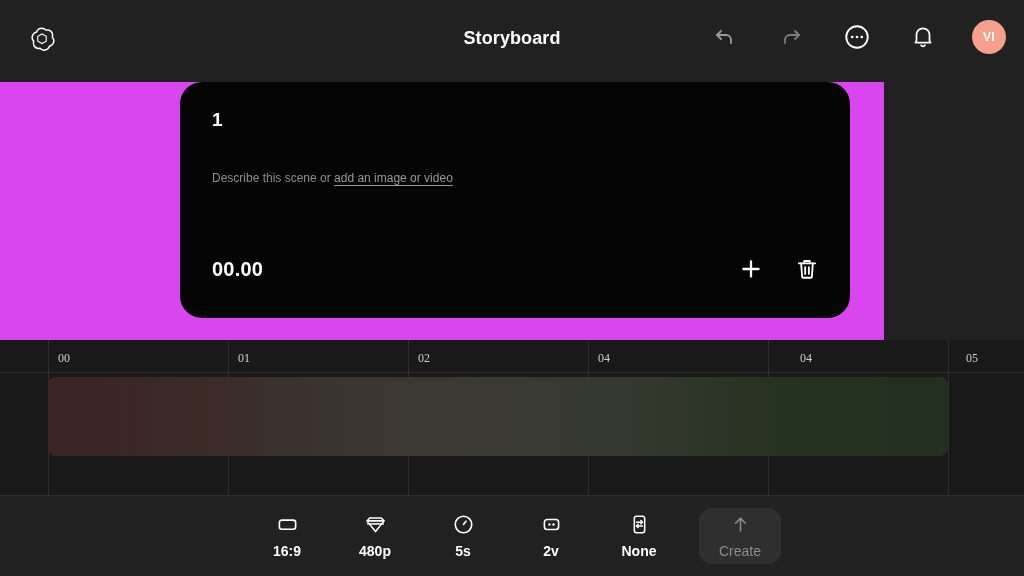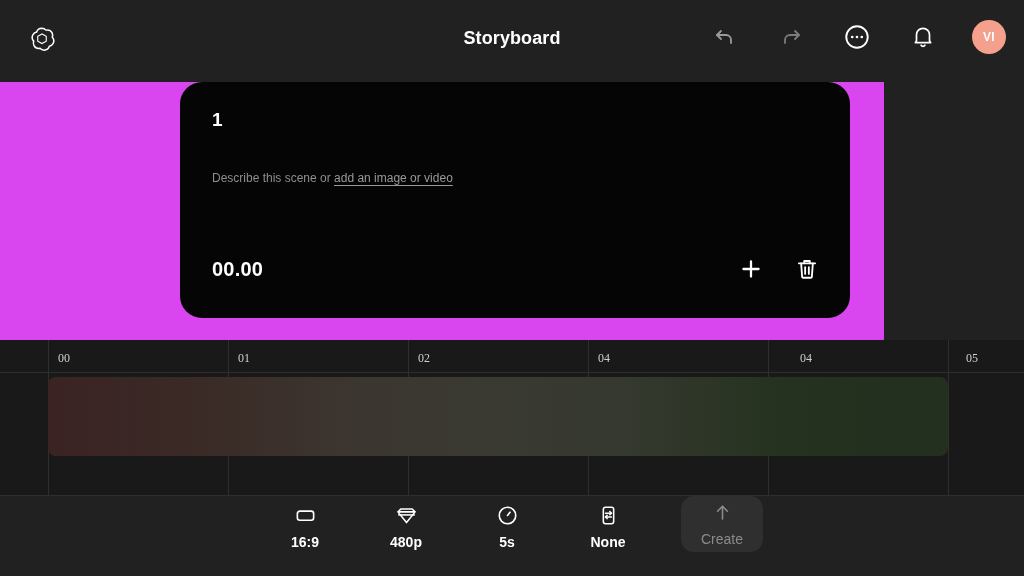--- a/index.html
+++ b/index.html
@@ -114,22 +114,22 @@
       #35392f 64%,
       #25321f 82%,
       #232f1f 100%);
   }
 
   
   .toolbar {
     position: absolute; left: 0; top: 496px;
     width: 1024px; height: 80px;
     background: #212121;
-    display: flex; justify-content: center;
-    gap: 13px;
+    display: flex; align-items: center; justify-content: center;
+    gap: 0px;
   }
   .tool {
     width: 88px; height: 62px;
     display: flex; flex-direction: column;
     align-items: center; justify-content: center;
     gap: 8px; cursor: pointer; border-radius: 12px;
   }
   .tool .tl-label {
     color: #ffffff; font-size: 14px; font-weight: 600;
   }
@@ -270,20 +270,30 @@
     <div class="tool">
       <div class="ico">
         <svg width="23" height="23" viewBox="0 0 24 24" fill="none" stroke="#ffffff" stroke-width="1.7" stroke-linecap="round">
           <circle cx="12" cy="12" r="8.6"></circle>
           <path d="M12 12 14.6 8.6"></path>
         </svg>
       </div>
       <div class="tl-label">5s</div>
     </div>
 
+    <div class="tool">
+      <div class="ico">
+        <svg width="23" height="23" viewBox="0 0 24 24" fill="none" stroke="#ffffff" stroke-width="1.7">
+          <rect x="4.6" y="6.8" width="14.8" height="10.4" rx="2.8"></rect>
+          <circle cx="9.9" cy="12" r="1.25" fill="#ffffff" stroke="none"></circle>
+          <circle cx="14.1" cy="12" r="1.25" fill="#ffffff" stroke="none"></circle>
+        </svg>
+      </div>
+      <div class="tl-label">2v</div>
+    </div>
 
     <div class="tool">
       <div class="ico">
         <svg width="23" height="23" viewBox="0 0 24 24" fill="none" stroke="#ffffff" stroke-width="1.6" stroke-linecap="round" stroke-linejoin="round">
           <rect x="6.6" y="3.4" width="10.8" height="17.2" rx="2.3"></rect>
           <path d="M8.9 9.6h6.2M8.9 13.5h6.2"></path>
           <path d="M13.4 7.9l1.7 1.7-1.7 1.7"></path>
           <path d="M10.6 11.8 8.9 13.5l1.7 1.7"></path>
         </svg>
       </div>

